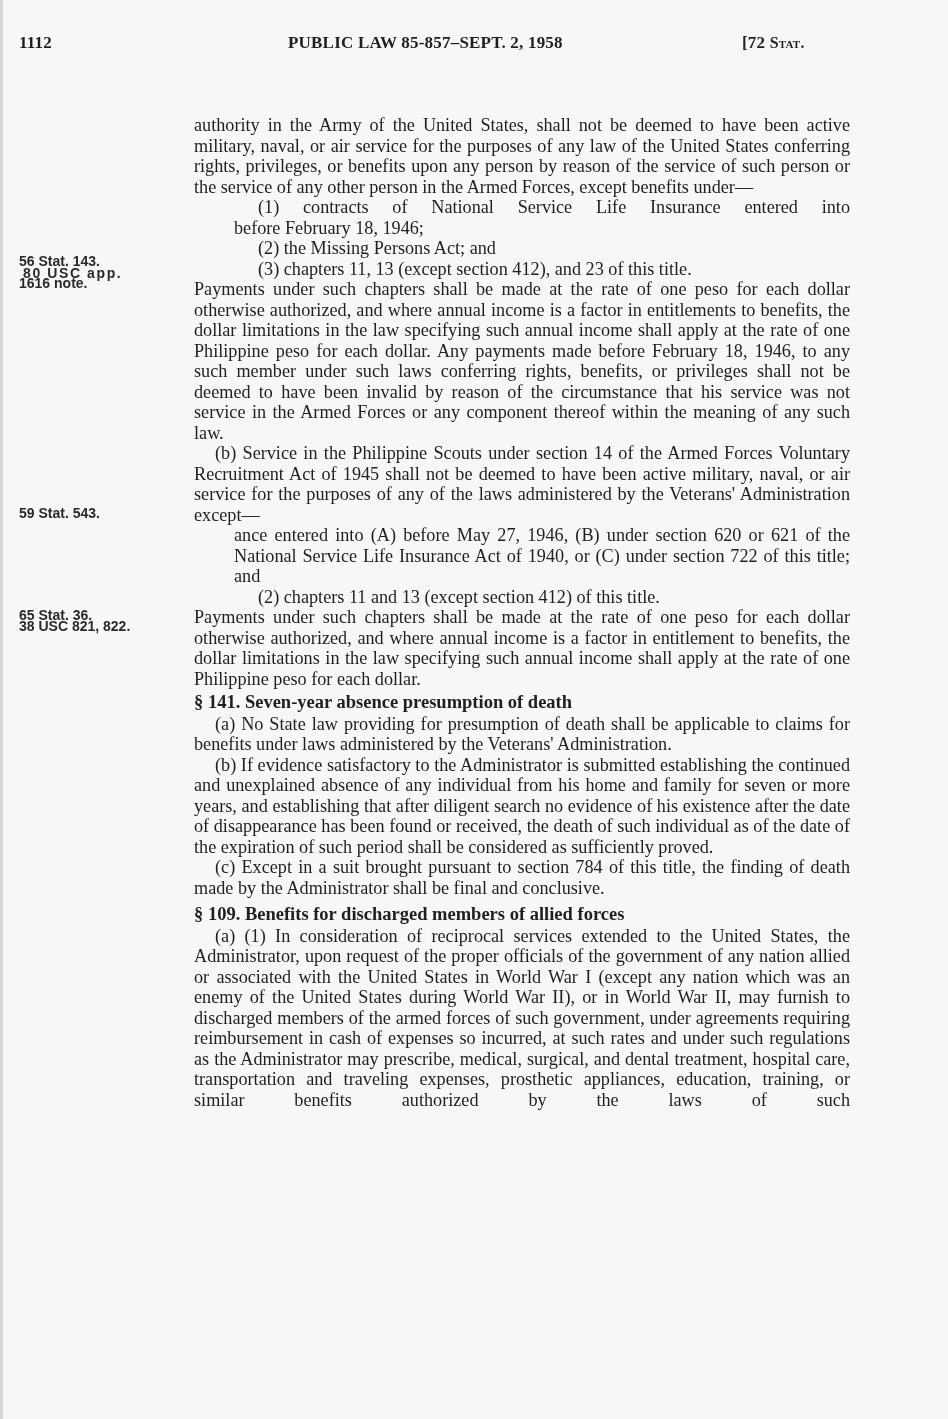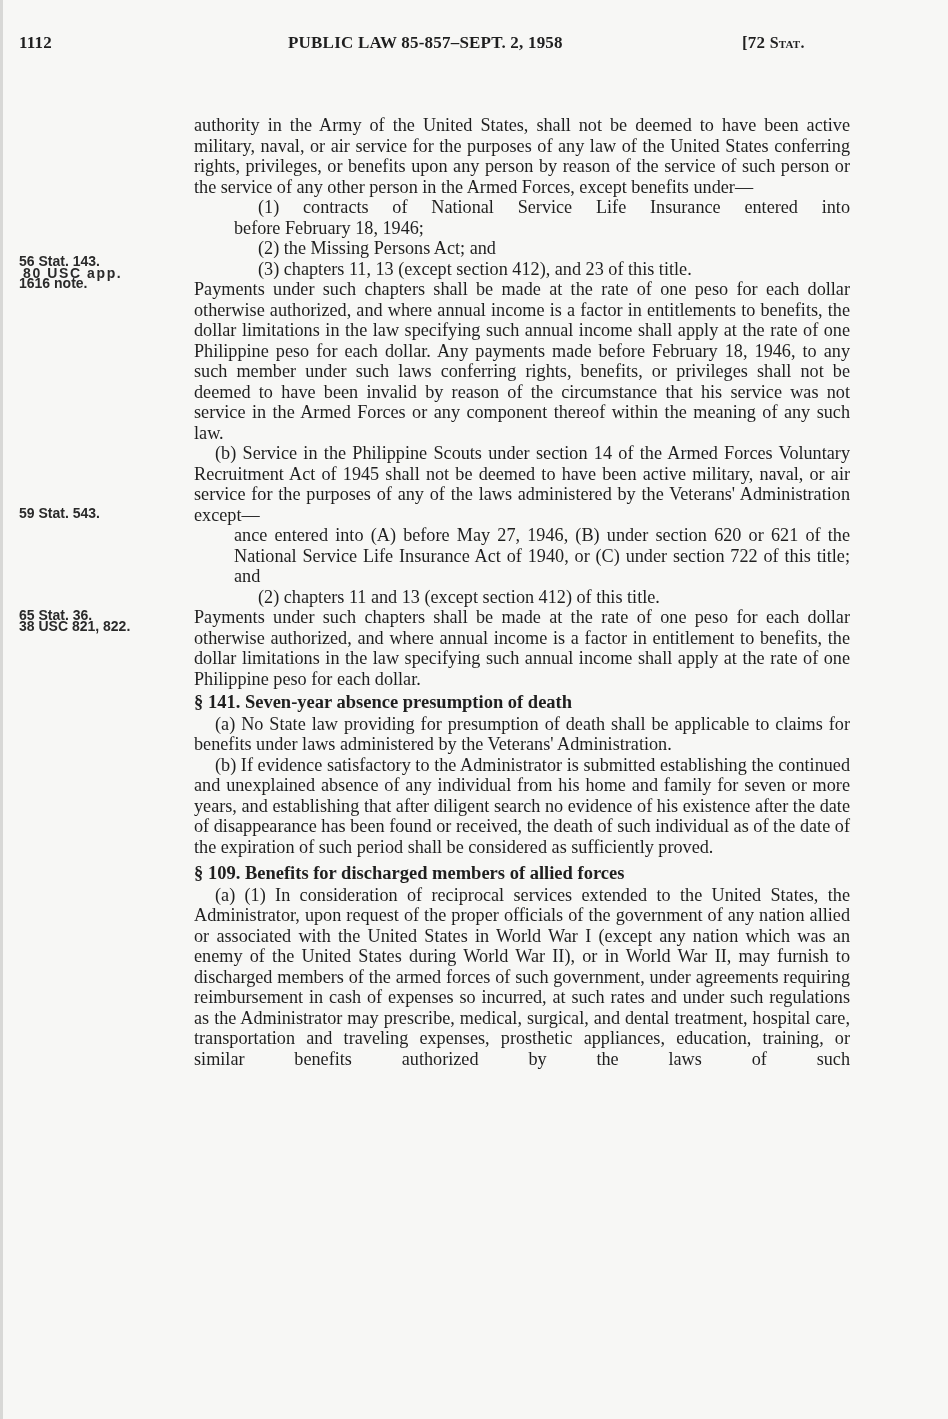--- a/index.html
+++ b/index.html
@@ -73,15 +73,16 @@
   <p style="padding-left:64px;">(2) the Missing Persons Act; and</p>
   <p style="padding-left:64px;">(3) chapters 11, 13 (except section 412), and 23 of this title.</p>
   <p class="flush">Payments under such chapters shall be made at the rate of one peso for each dollar otherwise authorized, and where annual income is a factor in entitlements to benefits, the dollar limitations in the law specifying such annual income shall apply at the rate of one Philippine peso for each dollar.  Any payments made before February 18, 1946, to any such member under such laws conferring rights, benefits, or privileges shall not be deemed to have been invalid by reason of the circumstance that his service was not service in the Armed Forces or any component thereof within the meaning of any such law.</p>
   <p class="indent">(b) Service in the Philippine Scouts under section 14 of the Armed Forces Voluntary Recruitment Act of 1945 shall not be deemed to have been active military, naval, or air service for the purposes of any of the laws administered by the Veterans' Administration except—</p>
   <p style="padding-left:40px;">ance entered into (A) before May 27, 1946, (B) under section 620 or 621 of the National Service Life Insurance Act of 1940, or (C) under section 722 of this title; and</p>
   <p style="padding-left:64px;">(2) chapters 11 and 13 (except section 412) of this title.</p>
   <p class="flush">Payments under such chapters shall be made at the rate of one peso for each dollar otherwise authorized, and where annual income is a factor in entitlement to benefits, the dollar limitations in the law specifying such annual income shall apply at the rate of one Philippine peso for each dollar.</p>
   <p class="section-head">§ 141.  Seven-year absence presumption of death</p>
   <p class="indent">(a) No State law providing for presumption of death shall be applicable to claims for benefits under laws administered by the Veterans' Administration.</p>
   <p class="indent">(b) If evidence satisfactory to the Administrator is submitted establishing the continued and unexplained absence of any individual from his home and family for seven or more years, and establishing that after diligent search no evidence of his existence after the date of disappearance has been found or received, the death of such individual as of the date of the expiration of such period shall be considered as sufficiently proved.</p>
+  <p class="indent">(c) Except in a suit brought pursuant to section 784 of this title, the finding of death made by the Administrator shall be final and conclusive.</p>
   <p class="section-head" style="margin-top:6px !important;">§ 109.  Benefits for discharged members of allied forces</p>
   <p class="indent" style="text-align-last:justify;">(a) (1) In consideration of reciprocal services extended to the United States, the Administrator, upon request of the proper officials of the government of any nation allied or associated with the United States in World War I (except any nation which was an enemy of the United States during World War II), or in World War II, may furnish to discharged members of the armed forces of such government, under agreements requiring reimbursement in cash of expenses so incurred, at such rates and under such regulations as the Administrator may prescribe, medical, surgical, and dental treatment, hospital care, transportation and traveling expenses, prosthetic appliances, education, training, or similar benefits authorized by the laws of such</p>
 </div>
 
 </body></html>

